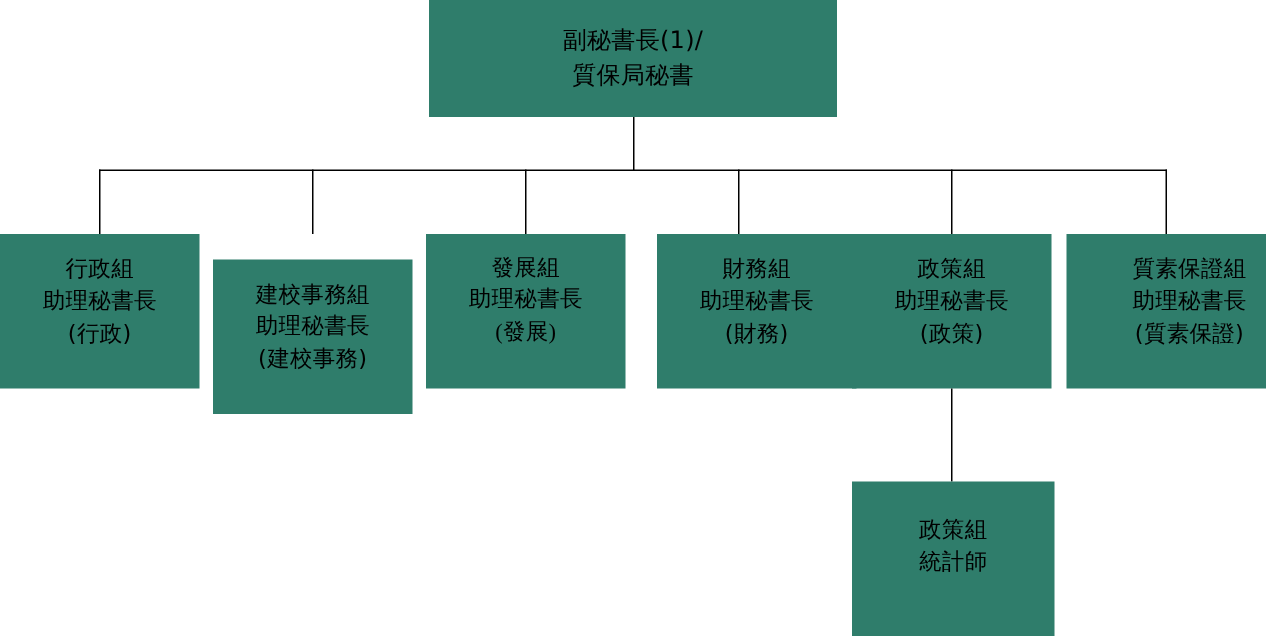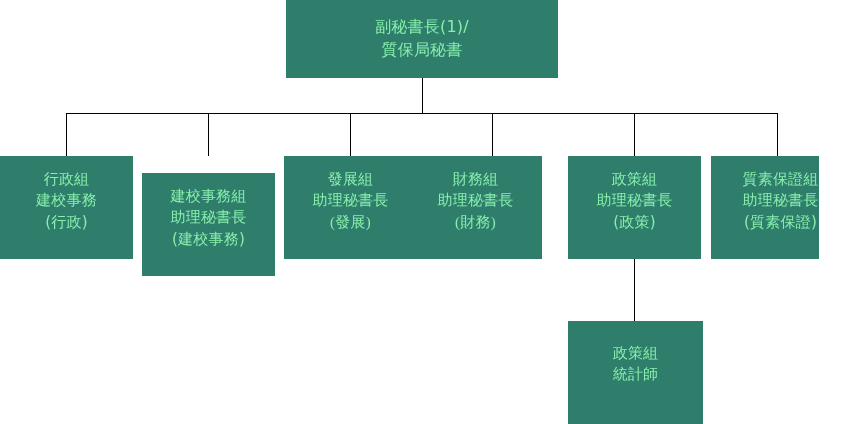--- a/index.html
+++ b/index.html
@@ -14,21 +14,21 @@
     position: relative;
     width: 844px;
     height: 424px;
     background: #ffffff;
     overflow: hidden;
   }
   .node-box {
     position: absolute;
     box-sizing: border-box;
     background: #2F7D6B;
-    color: #86efac;
+    color: #000000;
     display: flex;
     align-items: flex-start;
     justify-content: flex-end;
     text-align: center;
     line-height: 1.42;
     font-size: 15px;
     letter-spacing: 0.2px;
     -webkit-font-smoothing: antialiased;
   }
   .node-box .node-label {
@@ -51,23 +51,23 @@
   
   .division-box {
     top: 156px;
     width: 133px;
     height: 103px;
     padding-top: 13px;
   }
   #division-box-0 { left: 0px; }
   #division-box-1 { left: 142px; margin-top: 17px; }
   #division-box-2 { left: 284px; font-family: Liberation Serif, serif; }
-  #division-box-3 { left: 409px; font-family: Liberation Serif, serif; }
+  #division-box-3 { left: 438px; }
   #division-box-4 { left: 568px; }
-  #division-box-5 { left: 711px; width: 108px; padding-left: 31px; }
+  #division-box-5 { left: 711px; width: 133px; padding-left: 31px; }
   
   #node-leaf-box {
     left: 568px;
     top: 321px;
     width: 135px;
     height: 103px;
     padding-top: 22px;
   }
   
   .connector {
@@ -100,21 +100,21 @@
   <div class="connector horizontal" id="conn-bus"></div>
   <div class="connector vertical" id="conn-drop-0"></div>
   <div class="connector vertical" id="conn-drop-1"></div>
   <div class="connector vertical" id="conn-drop-2"></div>
   <div class="connector vertical" id="conn-drop-3"></div>
   <div class="connector vertical" id="conn-drop-4"></div>
   <div class="connector vertical" id="conn-drop-5"></div>
 
   <div class="node-box division-box" id="division-box-0">
     <span class="node-label">行政組
-建校事務
+助理秘書長
 (行政)</span>
   </div>
 
   <div class="node-box division-box" id="division-box-1">
     <span class="node-label">建校事務組
 助理秘書長
 (建校事務)</span>
   </div>
 
   <div class="node-box division-box" id="division-box-2">

